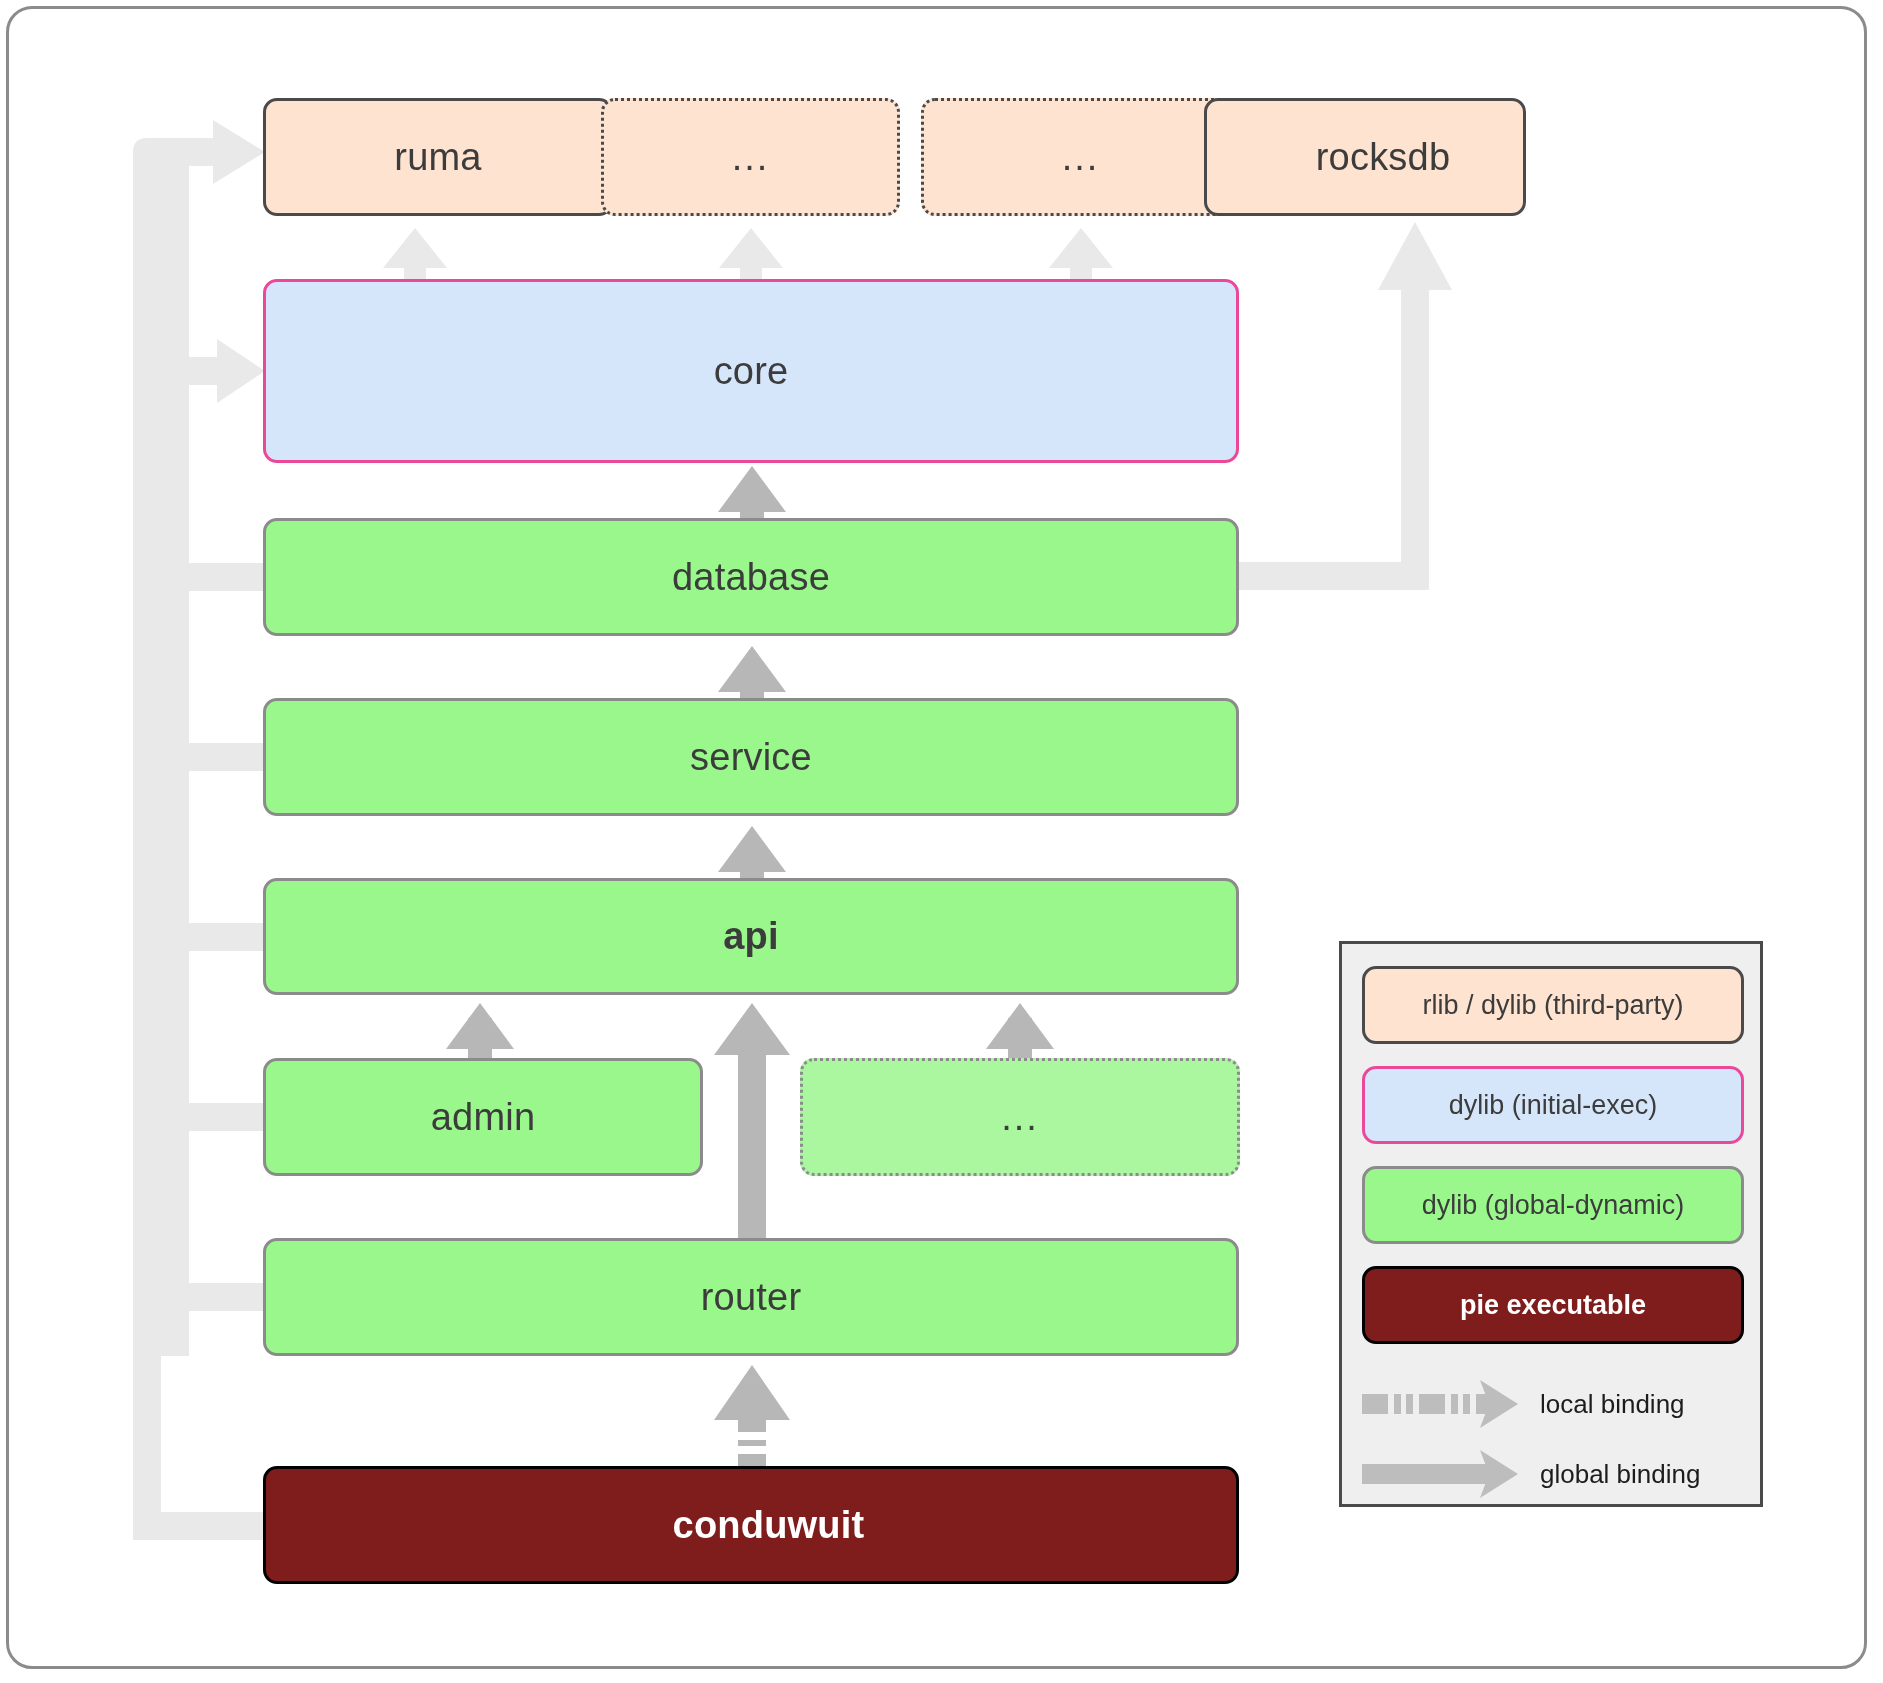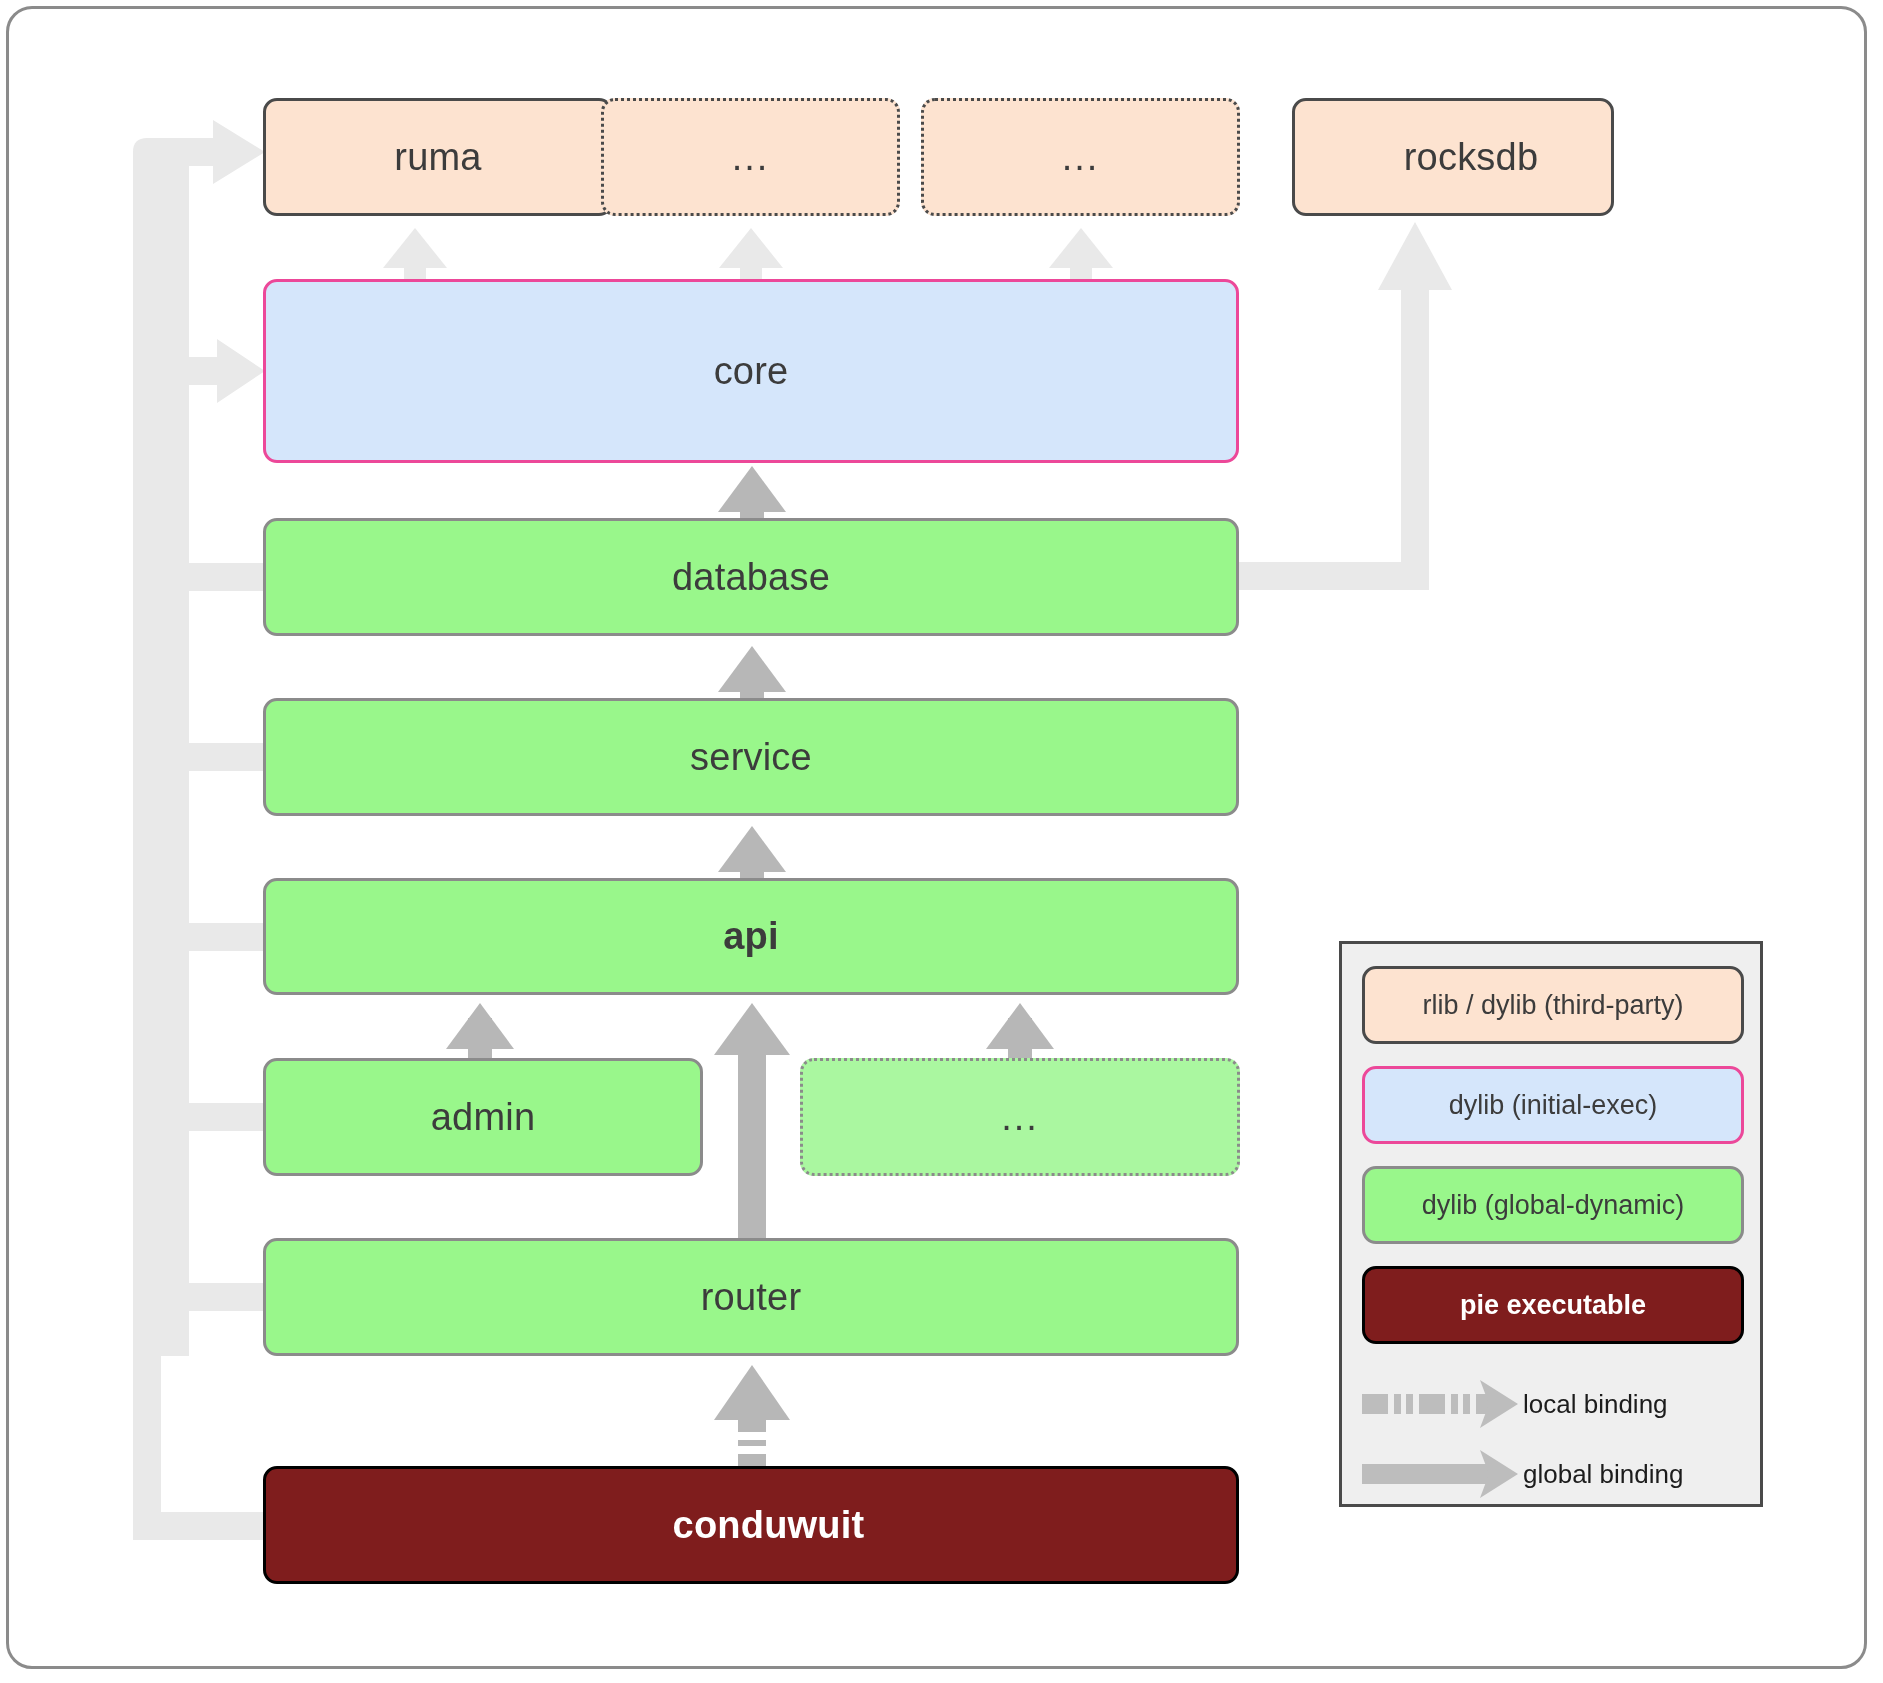--- a/index.html
+++ b/index.html
@@ -119,21 +119,21 @@
     position: absolute;
     left: 18px;
     width: 390px;
     height: 60px;
     display: flex;
     align-items: center;
   }
   .legend-arrow-label {
     font-size: 26px;
     color: #1c1c1c;
-    margin-left: 3px;
+    margin-left: 20px;
     white-space: nowrap;
   }
 </style>
 </head>
 <body>
 
 <div id="stage">
 
   <div id="diagram-frame"></div>
 
@@ -240,21 +240,21 @@
   </div>
 
   <div class="node n-thirdparty dotted" style="left:601px; top:98px; width:299px; height:118px;">
     <span class="dots">...</span>
   </div>
 
   <div class="node n-thirdparty dotted" style="left:921px; top:98px; width:319px; height:118px;">
     <span class="dots">...</span>
   </div>
 
-  <div class="node n-thirdparty" style="left:1292px; top:98px; width:322px; height:118px;padding-left:36px;">
+  <div class="node n-thirdparty" style="left:1204px; top:98px; width:322px; height:118px;padding-left:36px;">
     <span>rocksdb</span>
   </div>
 
   <div class="node n-initialexec" style="left:263px; top:279px; width:976px; height:184px;">
     <span>core</span>
   </div>
 
   <div class="node n-globaldynamic" style="left:263px; top:518px; width:976px; height:118px;">
     <span>database</span>
   </div>

